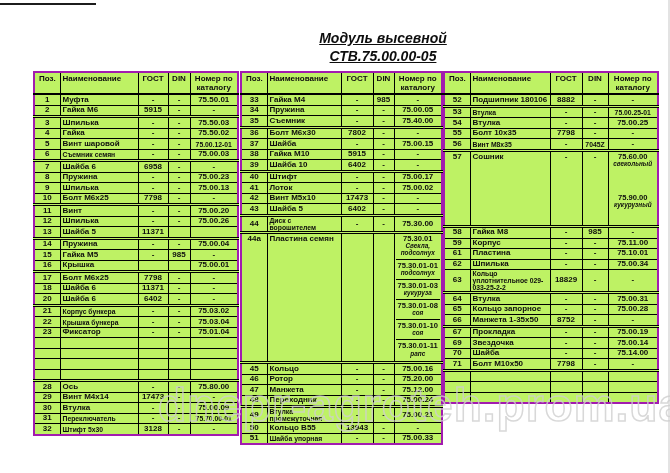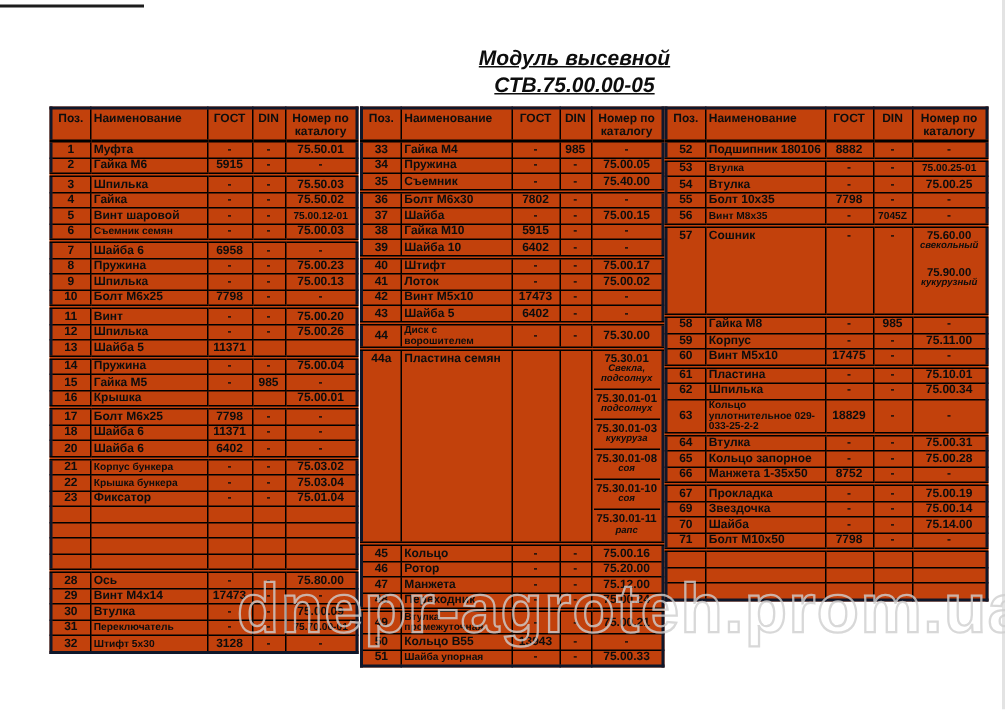--- a/index.html
+++ b/index.html
@@ -7,21 +7,21 @@
     width:670px;height:473px;position:relative;background:#ffffff;
     font-family:"Liberation Sans",sans-serif;overflow:hidden;color:#0d0d0d;
   }
   .title{
     position:absolute;top:29px;left:0;width:670px;text-align:center;
     font-weight:bold;font-style:italic;font-size:14px;line-height:1.3;margin-left:48px;
   }
   .title .tline{text-decoration:underline;display:inline-block}
   table{
     border-collapse:collapse;table-layout:fixed;position:absolute;top:71px;
-    background:#c2410c;border:2px solid #0f172a;
+    background:#bef264;border:2px solid #a21caf;
   }
   #t0{left:33px;width:204px}
   #t1{left:240px;width:201px}
   #t2{left:443px;width:214px}
   th,td{border:1px solid #000;overflow:hidden}
   th{
     font-size:8px;font-weight:bold;padding:1px 2px;line-height:1.15;
     border-bottom:2px solid #000;vertical-align:top;
   }
   td{
@@ -32,21 +32,21 @@
   th.name,td.name{text-align:left}
   th.gost,td.gost,th.din,td.din,th.num,td.num{text-align:center}
   td.small{font-size:6.8px;line-height:1.05}
   tr.sep td{border-bottom:3px double #000}
   tr.tall td{vertical-align:top;padding-top:1px}
   td.multi{padding:2px 1px;vertical-align:top}
   td.multi .entry .n{font-size:7.6px}
   td.multi .entry .l{font-size:6.4px;font-style:italic;line-height:1.05}
   td.multi.divided .entry{border-bottom:1px solid #000;padding-bottom:2px;margin-bottom:2px}
   td.multi.divided .entry:last-child{border-bottom:none;margin-bottom:0}
-  td.multi:not(.divided) .entry{margin-bottom:10px}
+  td.multi:not(.divided) .entry{margin-bottom:26px}
   td.multi:not(.divided) .entry:last-child{margin-bottom:14px}
   .watermark{
     position:absolute;left:158px;top:378px;font-size:46px;font-weight:bold;
     letter-spacing:1px;white-space:nowrap;color:transparent;
     -webkit-text-stroke:1.5px #cfcfcf;opacity:.8;z-index:9;pointer-events:none;
   }
   .artifact-top{position:absolute;top:3px;left:0;width:96px;height:2px;background:#1c1c1c}
   .artifact-right{position:absolute;top:0;right:0;width:2px;height:473px;background:#e3e3e3}
 </style>
 </head>
@@ -560,27 +560,20 @@
         <td class="din">985</td>
         <td class="num">-</td>
       </tr>
       <tr>
         <td class="pos">59</td>
         <td class="name">Корпус</td>
         <td class="gost">-</td>
         <td class="din">-</td>
         <td class="num">75.11.00</td>
       </tr>
-      <tr class="sep">
-        <td class="pos">60</td>
-        <td class="name">Винт М5х10</td>
-        <td class="gost">17475</td>
-        <td class="din">-</td>
-        <td class="num">-</td>
-      </tr>
       <tr>
         <td class="pos">61</td>
         <td class="name">Пластина</td>
         <td class="gost">-</td>
         <td class="din">-</td>
         <td class="num">75.10.01</td>
       </tr>
       <tr>
         <td class="pos">62</td>
         <td class="name">Шпилька</td>

